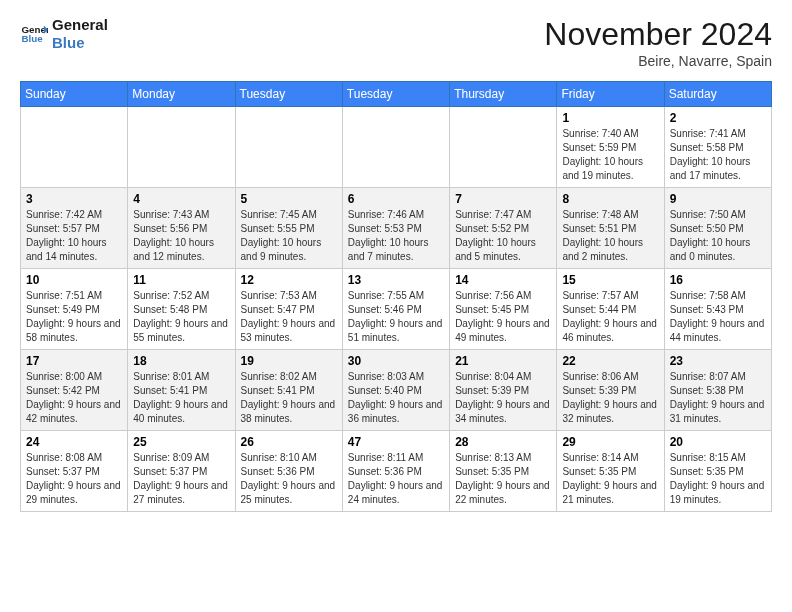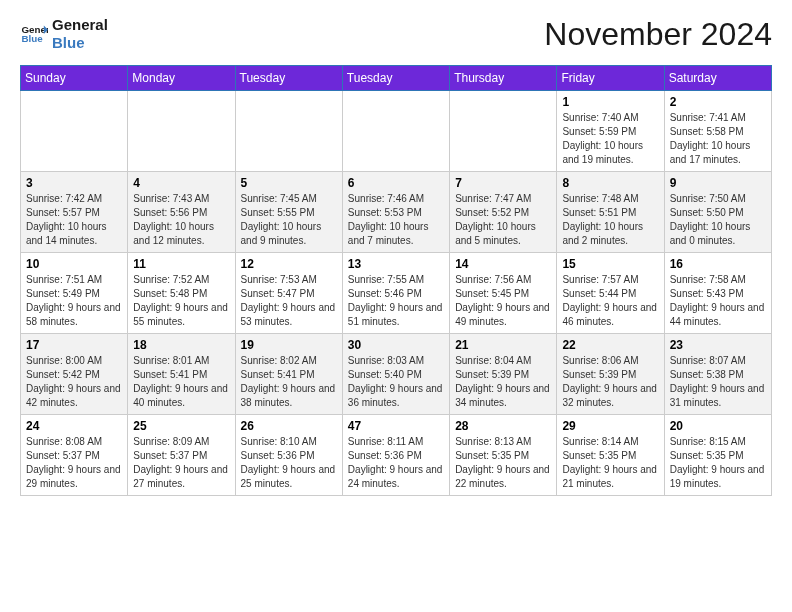--- a/index.html
+++ b/index.html
@@ -36,21 +36,21 @@
     .location {
       font-size: 14px;
       color: #444;
     }
     .calendar-table {
       width: 100%;
       border-collapse: collapse;
       font-size: 10.5px;
     }
     .calendar-table th {
-      background: #6d28d9;
+      background: #3b82f6;
       color: #fff;
       padding: 5px 4px;
       text-align: left;
       font-size: 12px;
       font-weight: normal;
       border: 1px solid #2e75b6;
     }
     .calendar-table td {
       vertical-align: top;
       padding: 4px 5px;
@@ -89,20 +89,21 @@
       <text x="2" y="32" font-size="14" font-weight="bold" fill="#3a7abf">Blue</text>
       <polygon points="34,8 40,14 34,20" fill="#3a7abf"></polygon>
     </svg>
     <div style="line-height:1.2">
       <div style="font-size:15px;font-weight:bold;color:#1a1a1a;">General</div>
       <div style="font-size:15px;font-weight:bold;color:#3a7abf;">Blue</div>
     </div>
   </div>
   <div class="title-block">
     <div class="month-title">November 2024</div>
+    <div class="location">Beire, Navarre, Spain</div>
   </div>
 </div>
 
 <table class="calendar-table">
   <thead>
     <tr id="weekday-header">
         <th>Sunday</th>
         <th>Monday</th>
         <th>Tuesday</th>
         <th>Tuesday</th>

